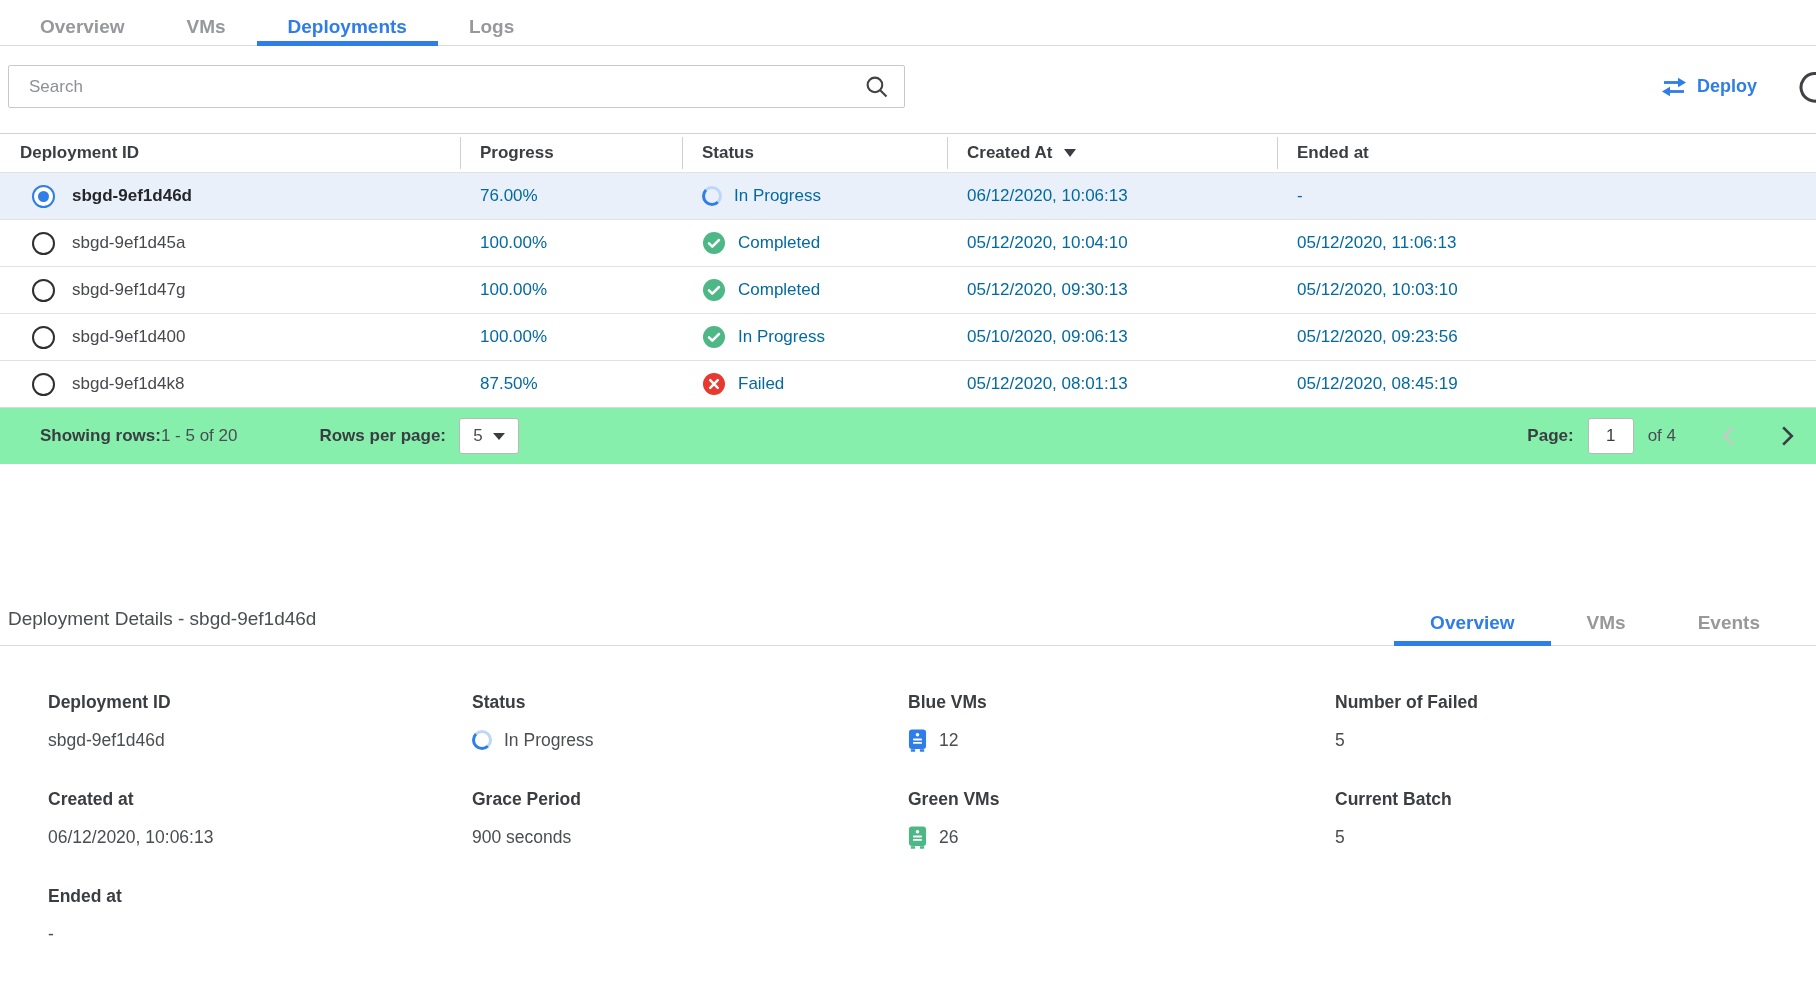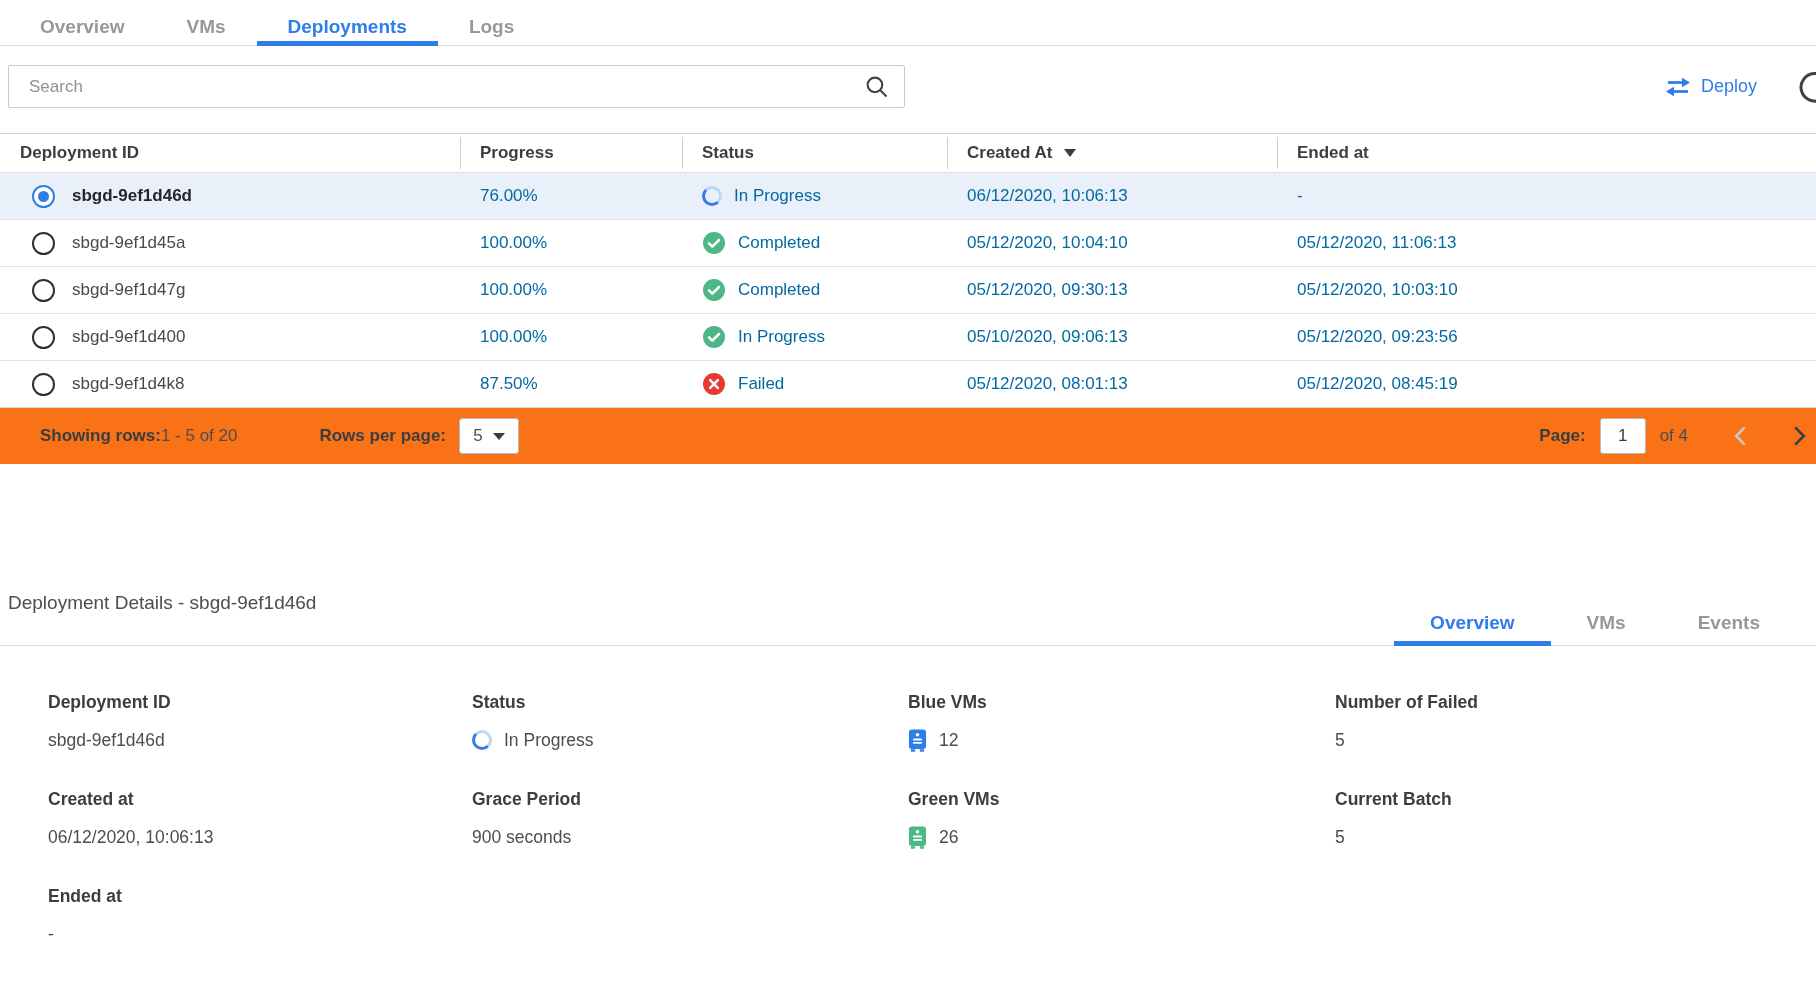--- a/index.html
+++ b/index.html
@@ -15,21 +15,21 @@
   .tab.active .underline { display:block; }
 
   
   .toolbar { display:flex; align-items:center; margin-top:19px; height:43px; padding-left:8px; }
   .searchbox { position:relative; width:897px; height:43px; }
   .searchbox input { width:100%; height:100%; border:1px solid #c9c9c9; border-radius:2px;
     font-size:17px; color:#3a3d42; padding:0 50px 0 20px; outline:none; font-family:inherit; }
   .searchbox input::placeholder { color:#8d9094; }
   .searchbox .search-ic { position:absolute; right:16px; top:9px; }
   .deploy-btn { margin-left:auto; display:flex; align-items:center; gap:10px; border:none; background:none;
-    color:var(--accent); font-weight:400; font-size:18px; cursor:pointer; font-family:inherit; }
+    color:var(--accent); font-weight:700; font-size:18px; cursor:pointer; font-family:inherit; }
   .refresh-wrap { margin-left:38px; margin-right:-17px; flex:none; width:38px; height:38px; }
 
   
   .table { margin-top:25px; border-top:1px solid #d2d2d2; }
   .tgrid { display:grid; grid-template-columns:460px 222px 265px 330px 1fr; align-items:center; }
   .thead { height:38px; }
   .th { position:relative; height:100%; display:flex; align-items:center; padding-left:20px;
     font-size:17px; font-weight:700; color:#3a3d42; cursor:pointer; }
   .th + .th::before { content:""; position:absolute; left:0; top:3px; bottom:3px; width:1px; background:#cfcfcf; }
   .caret-down { width:0; height:0; border-left:6.5px solid transparent; border-right:6.5px solid transparent;
@@ -43,36 +43,36 @@
   .tr.selected .radio { border-color:var(--accent); }
   .tr.selected .radio::after { content:""; position:absolute; left:50%; top:50%; width:11px; height:11px;
     margin:-5.5px 0 0 -5.5px; border-radius:50%; background:var(--accent); }
   .td-status { gap:12px; }
   .status-icon { flex:none; display:inline-flex; align-items:center; }
   .spinner { display:inline-block; width:20px; height:20px; border-radius:50%;
     border:3.2px solid var(--accent-light); border-left-color:var(--accent); border-bottom-color:var(--accent); }
   svg .fill-green { fill:var(--green); } svg .fill-red { fill:var(--red); }
 
   
-  .tfoot { height:57px; background:#f97316; border-top:1px solid #d9d9d9; display:flex; align-items:center;
-    padding:0 10px 0 40px; font-size:17px; }
+  .tfoot { height:57px; background:#86efac; border-top:1px solid #d9d9d9; display:flex; align-items:center;
+    padding:0 22px 0 40px; font-size:17px; }
   .tfoot .lbl { font-weight:700; color:#3a3d42; }
   .showing-value { color:#4a4d52; }
   .rpp-label { margin-left:82px; }
   .select-box { margin-left:13px; width:60px; height:36px; background:#fff; border:1px solid #b9b9b9; border-radius:3px;
     display:flex; align-items:center; justify-content:center; gap:10px; cursor:pointer; }
   .select-box .caret-down { border-left-width:6px; border-right-width:6px; border-top-width:7.5px; margin-left:0; }
   .page-group { margin-left:auto; display:flex; align-items:center; }
   .page-input { width:46px; height:36px; border:1px solid #b9b9b9; border-radius:3px; background:#fff;
     text-align:center; font-size:17px; color:#3a3d42; margin-left:14px; font-family:inherit; outline:none; }
   .page-total { margin-left:14px; }
   .pg-btn { border:none; background:none; cursor:pointer; margin-left:46px; display:flex; align-items:center; }
 
   
-  .details-header { margin-top:128px; display:flex; align-items:flex-start; border-bottom:1px solid #dadada; padding-left:8px; }
+  .details-header { margin-top:128px; display:flex; align-items:flex-end; border-bottom:1px solid #dadada; padding-left:8px; }
   .details-title { font-size:19px; color:#4a4d52; padding-bottom:15px; }
   .dtabs { margin-left:auto; margin-right:20px; display:flex; }
   .dtabs .tab { padding:0 36px; height:44px; }
   .fields { padding:46px 0 0 48px; display:grid; grid-template-columns:424px 436px 427px 1fr; }
   .field { margin-bottom:37px; }
   .field-label { font-size:17.5px; font-weight:700; color:#3a3d42; }
   .field-value { margin-top:15px; display:flex; align-items:center; gap:12px; font-size:17.5px; color:#4a4d52; min-height:24px; }
   .field-icon:empty { display:none; }
   .field-icon { display:inline-flex; align-items:center; }
   .vm-blue .vm-body { fill:var(--accent); }

